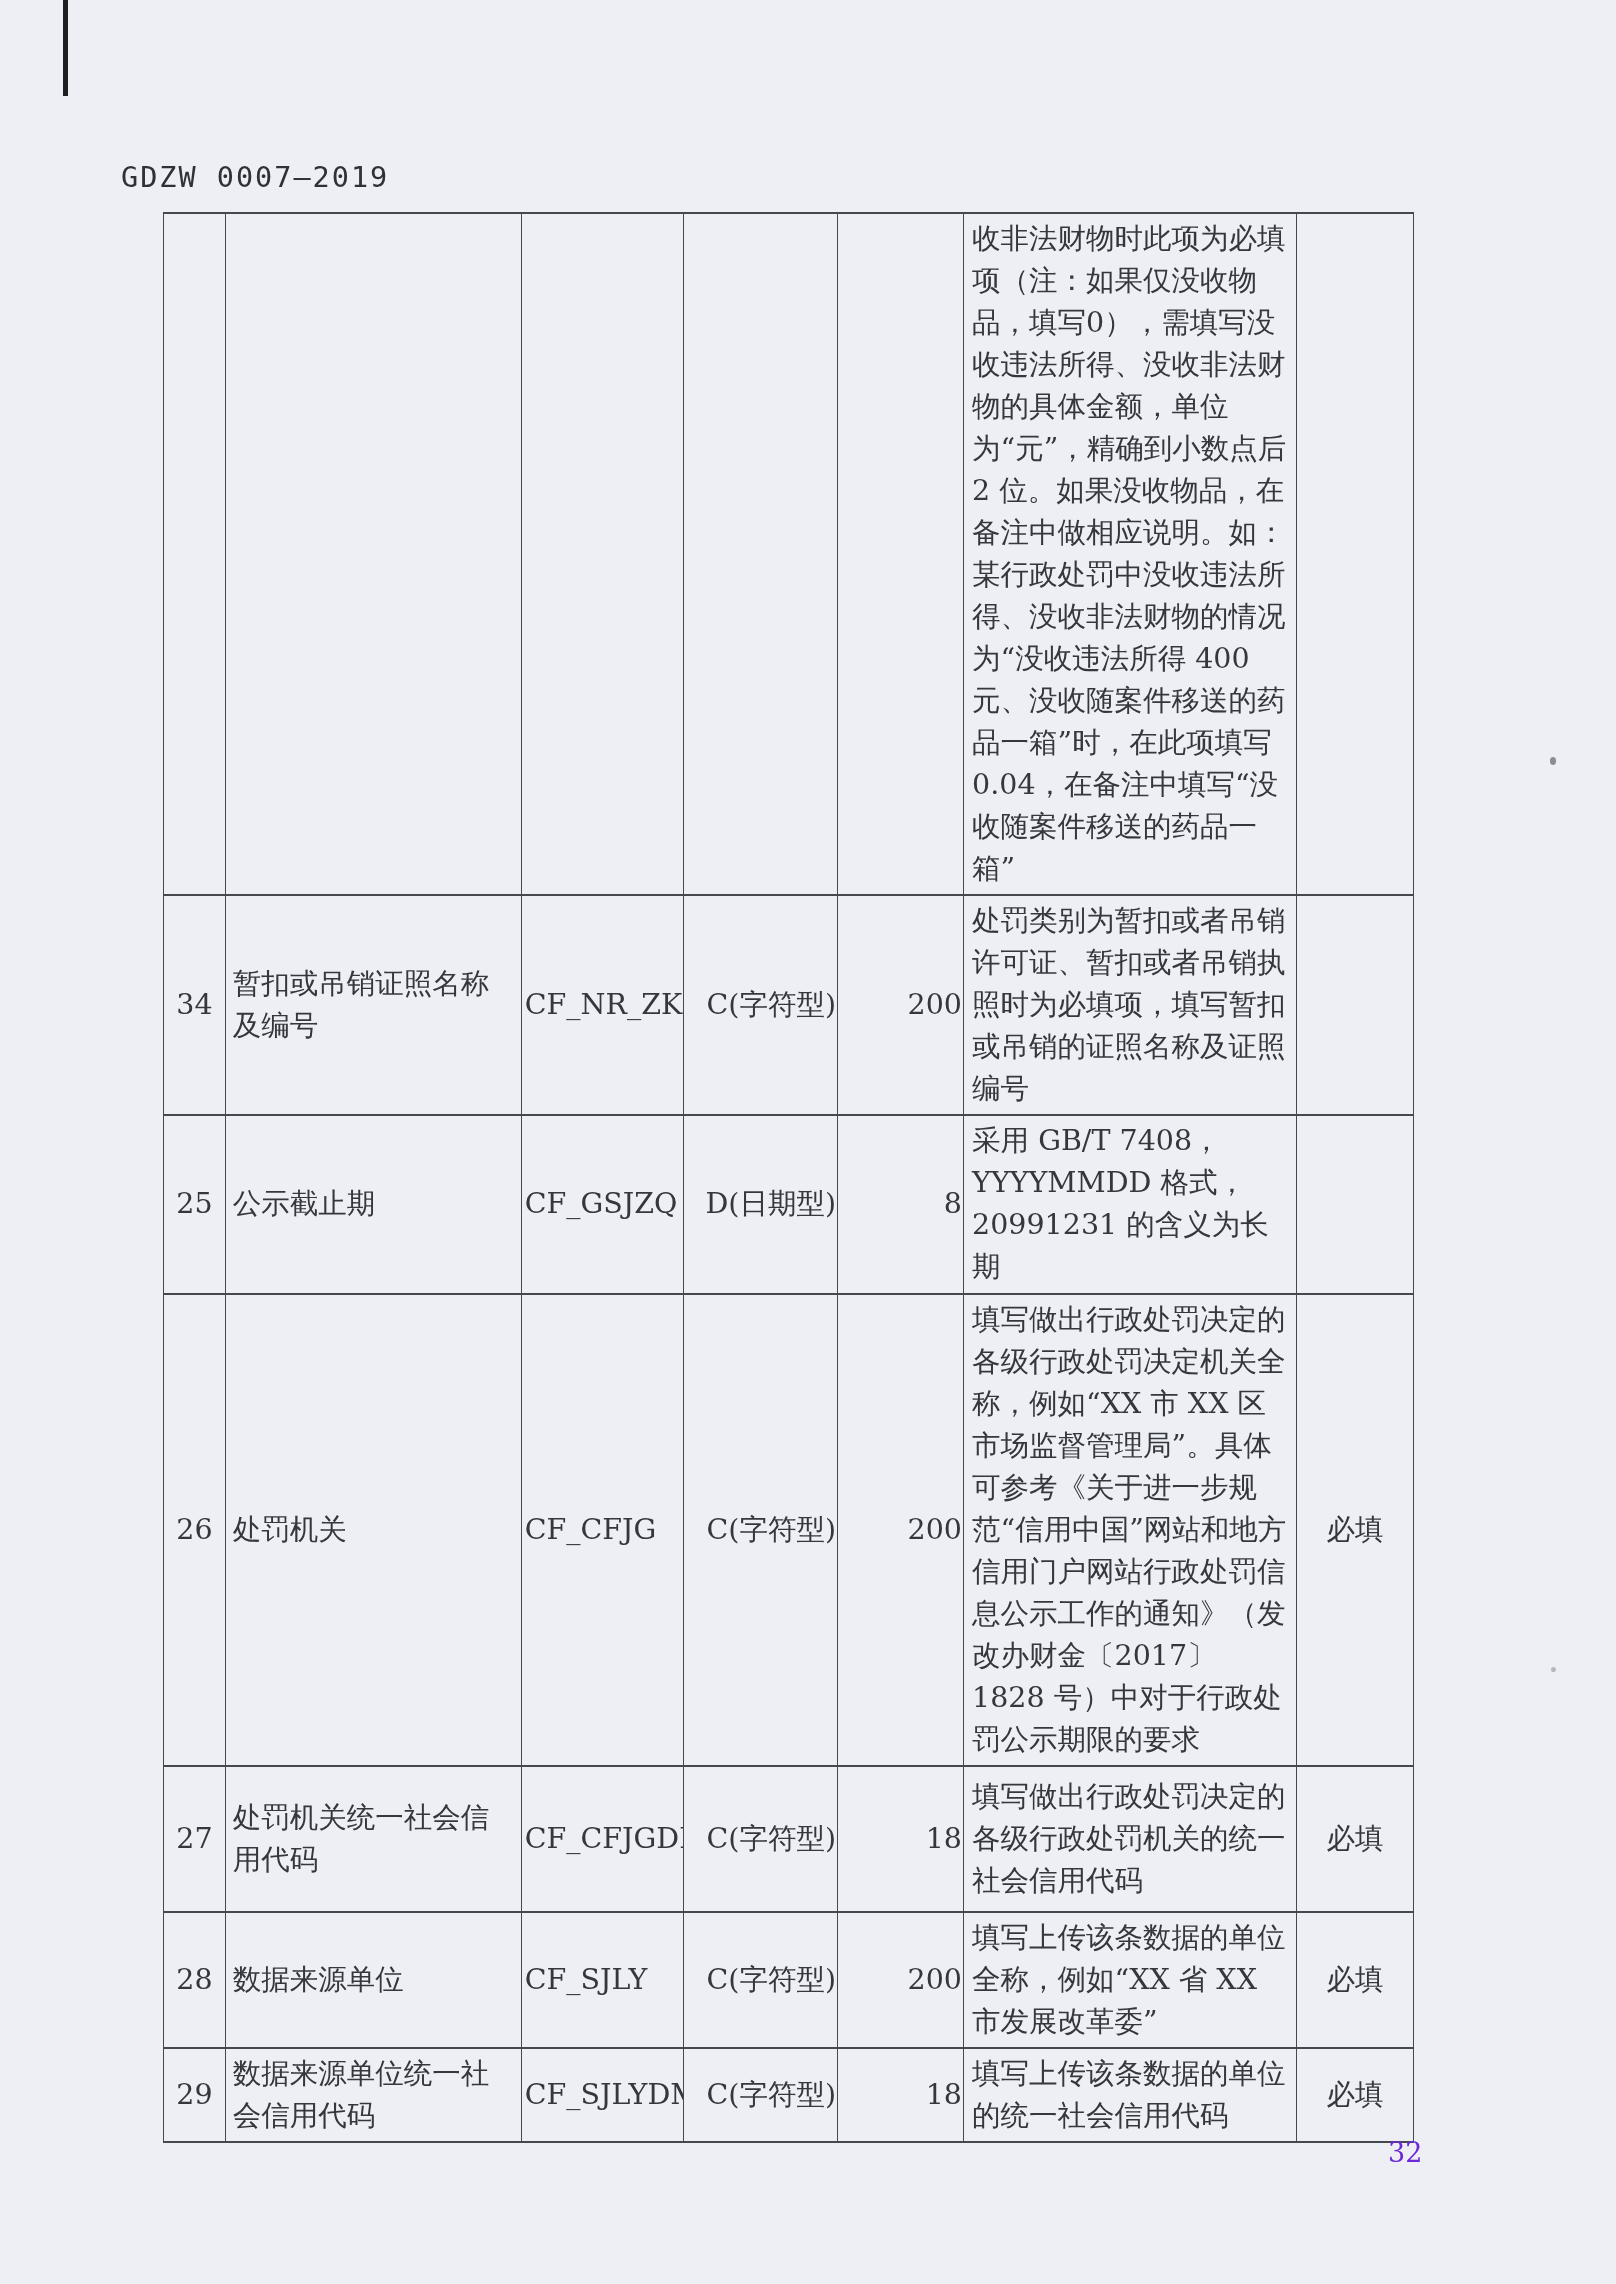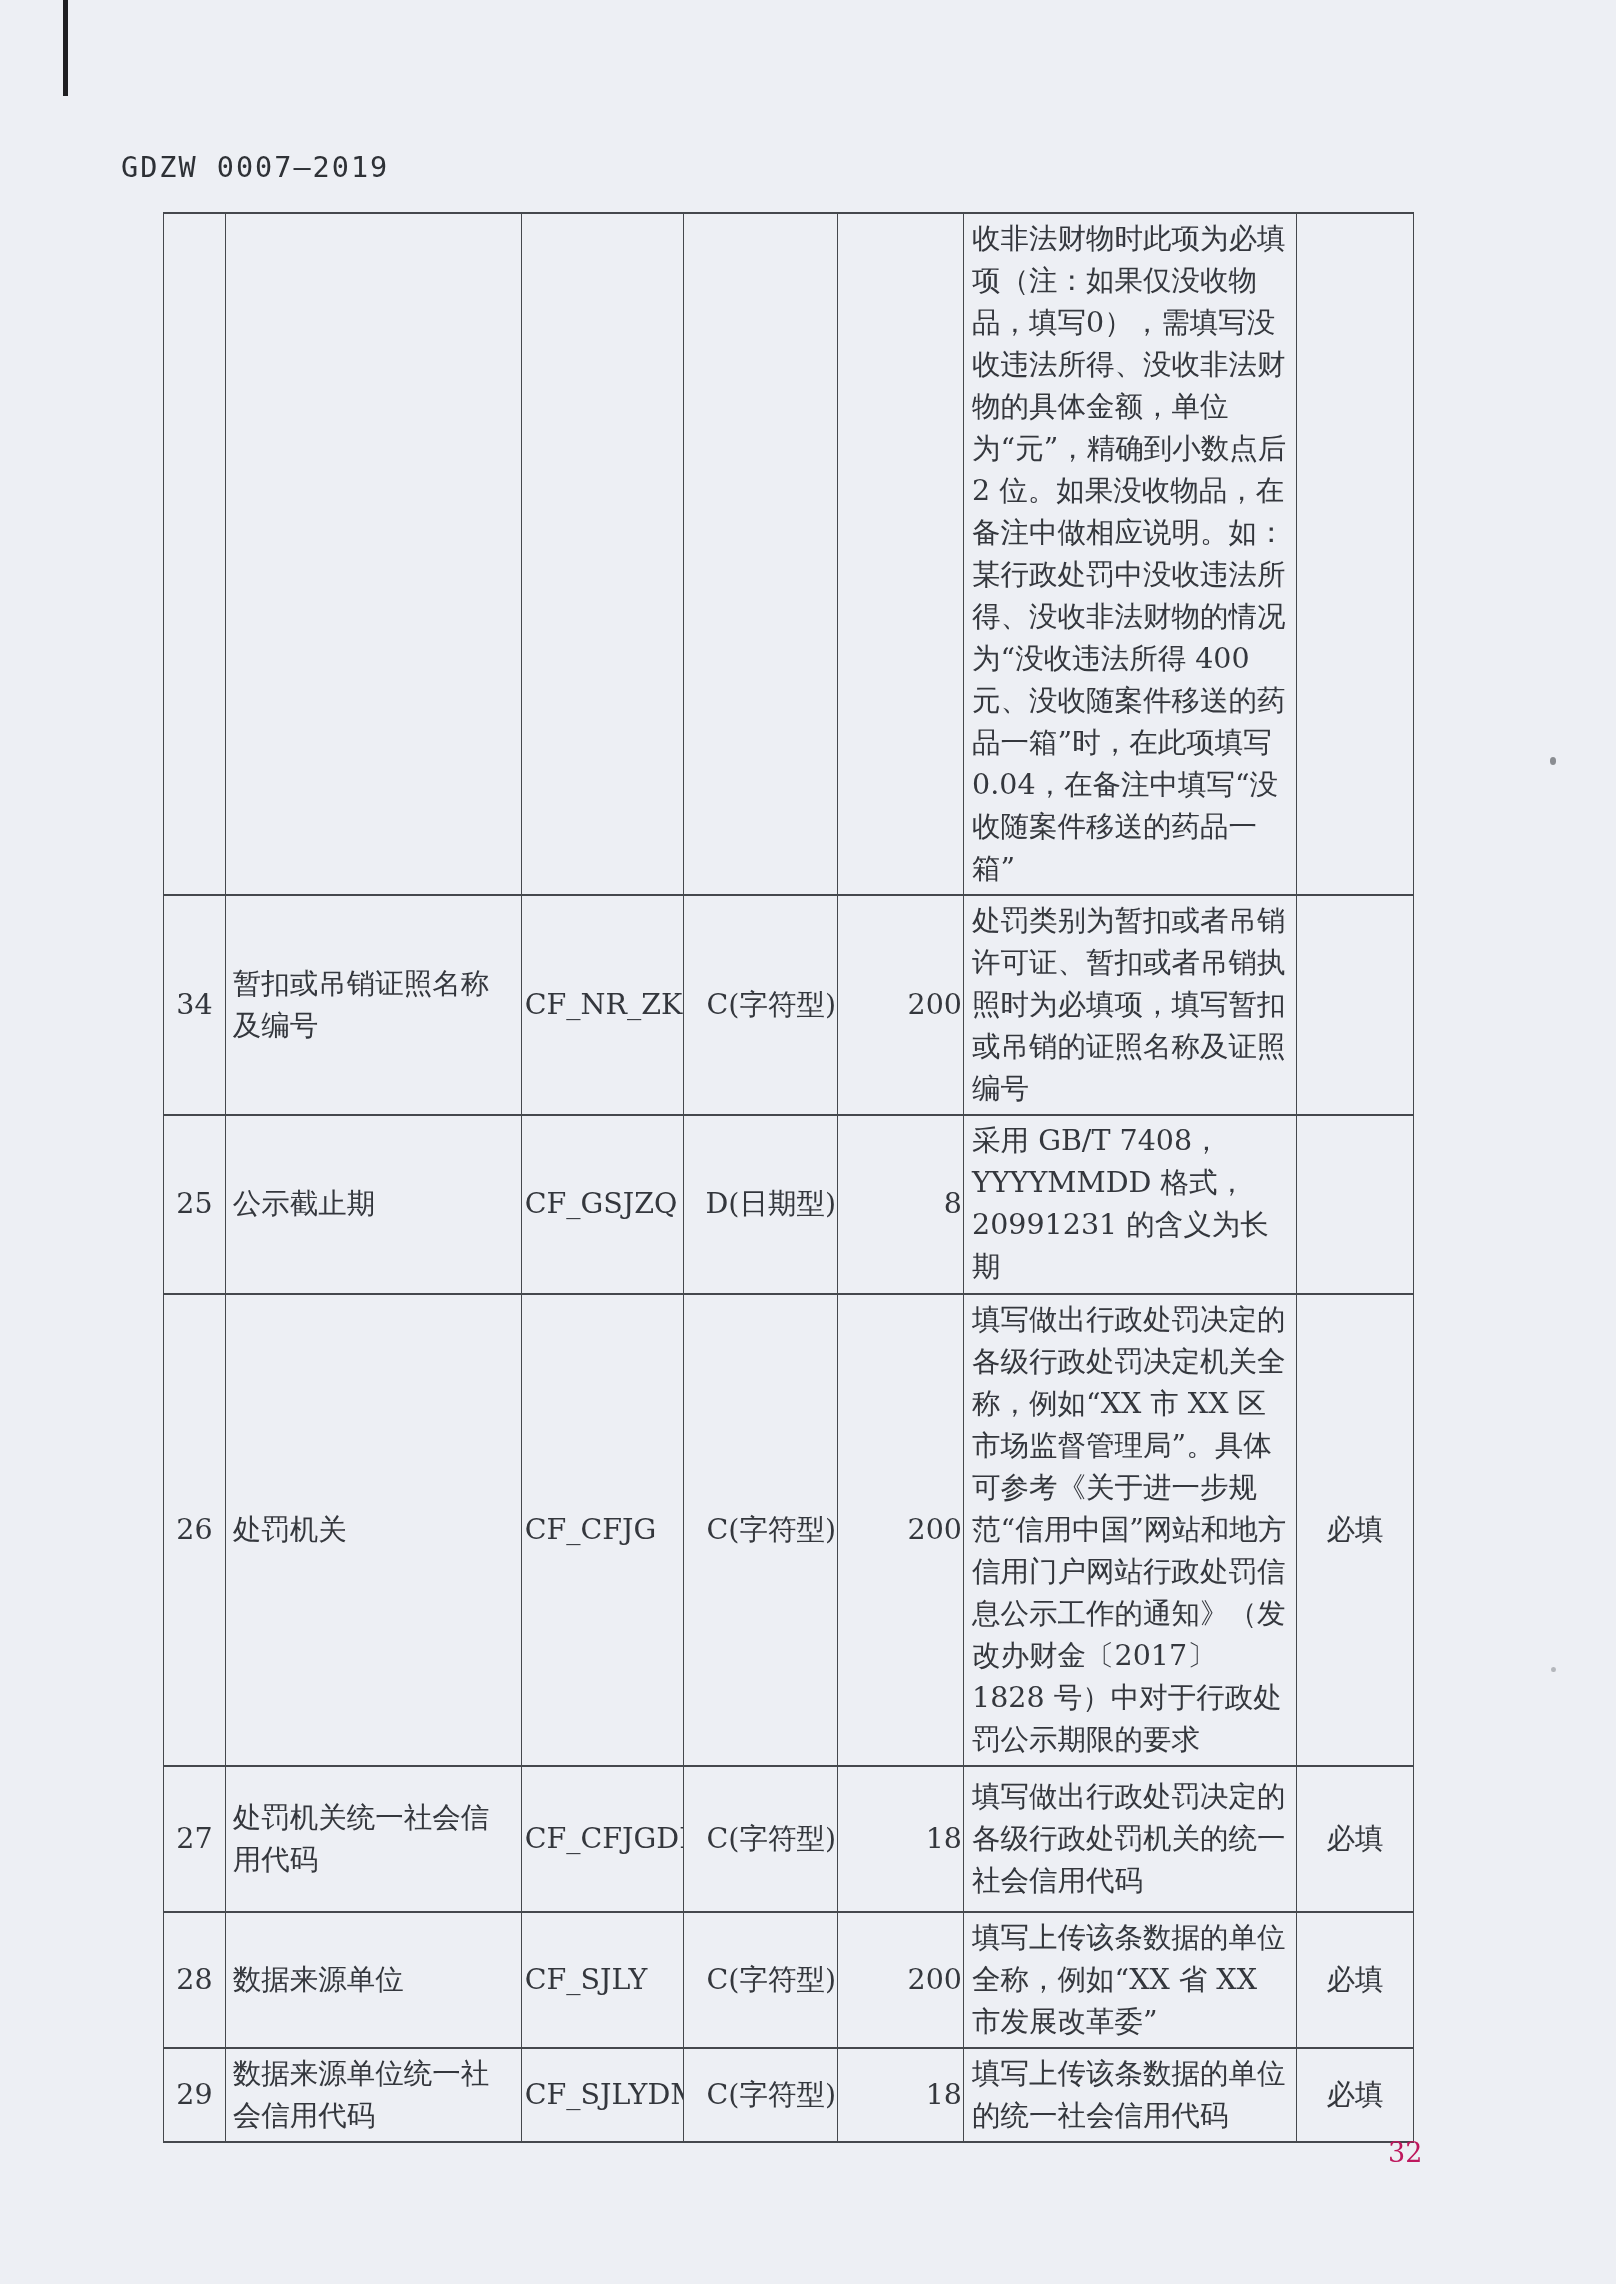--- a/index.html
+++ b/index.html
@@ -4,27 +4,27 @@
 <style>
   html,body { margin:0; padding:0; }
   body {
     position:relative;
     width:1616px; height:2284px;
     background:#edeff4;
     font-family:"DejaVu Serif","Liberation Serif",serif;
     color:#35383e;
   }
   .doc-code {
-    position:absolute; left:121px; top:151px;
+    position:absolute; left:121px; top:161px;
     font-family:"DejaVu Sans Mono","Liberation Mono",monospace;
     font-size:28.5px; letter-spacing:2px; color:#2e3136;
   }
   .page-num {
     position:absolute; left:1388px; top:2137px;
-    font-size:27px; color:#be185d;
+    font-size:27px; color:#6d28d9;
   }
   table.fields {
     position:absolute; left:163px; top:212px;
     width:1251px;
     border-collapse:collapse; table-layout:fixed;
     background:transparent;
   }
   table.fields td {
     border:1.4px solid #45484d;
     border-top-width:2px; border-bottom-width:2px;

